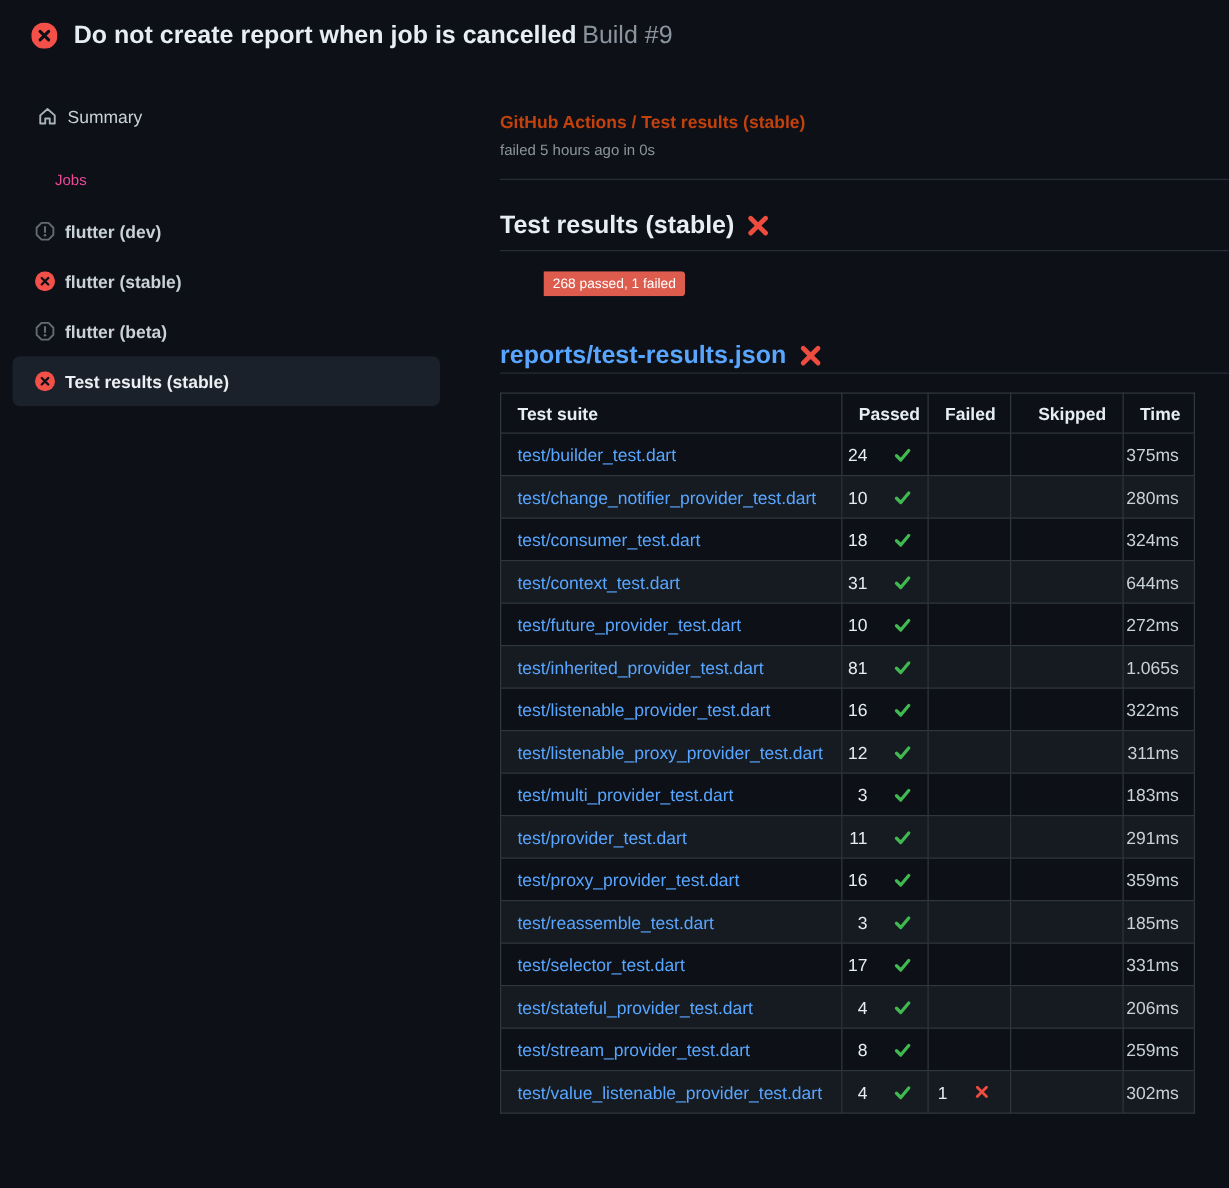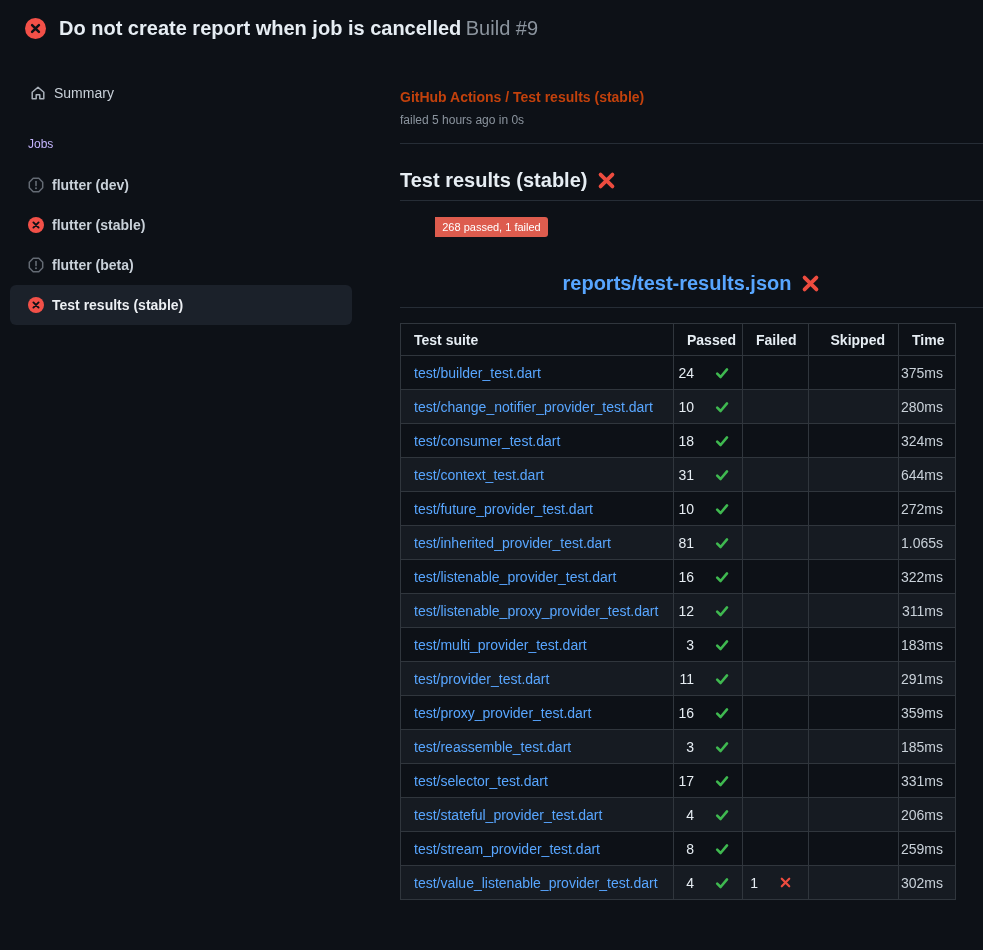--- a/index.html
+++ b/index.html
@@ -22,22 +22,22 @@
   .app-header .build { font-size:20px; font-weight:400; color:#8b949e; }
 
   
   .sidebar { position:absolute; top:75px; left:0; width:390px; }
   .summary-item {
     display:flex; align-items:center; gap:8px;
     height:36px; padding-left:30px; cursor:pointer;
   }
   .summary-item .lbl { font-size:14px; color:#c9d1d9; }
   .jobs-label {
-    margin-top:26px; padding-left:28px;
-    font-size:12px; color:#c4b5fd;
+    margin-top:26px; padding-left:44px;
+    font-size:12px; color:#ec4899;
   }
   .job-list { margin-top:14px; }
   .job-item {
     display:flex; align-items:center; gap:8px;
     height:40px; margin:0 0 0 10px; width:342px;
     padding-left:18px; border-radius:6px; cursor:pointer;
   }
   .job-item .lbl { font-size:14px; font-weight:600; color:#c9d1d9; }
   .job-item.selected { background:#1b212a; }
   .job-item.selected .lbl { color:#eceff3; font-weight:700; }
@@ -48,22 +48,22 @@
   .status-line { margin-top:5px; font-size:12px; line-height:16px; color:#8b949e; }
   .rule { margin-top:15px; border-bottom:1px solid #262d36; }
 
   h2.section-title {
     margin-top:22px; font-size:20px; font-weight:700; line-height:28px;
     padding-bottom:6px; border-bottom:1px solid #262d36;
     display:flex; align-items:center; gap:10px; color:#e6edf3;
   }
   h2.report-title {
     margin-top:28px; font-size:20px; font-weight:700; line-height:28px;
-    padding-bottom:10px; border-bottom:1px solid #262d36;
-    display:flex; align-items:center; gap:10px;justify-content:center;
+    padding-bottom:0; border-bottom:1px solid #262d36;
+    display:flex; align-items:center; gap:10px;
   }
   h2.report-title a { color:#58a6ff; text-decoration:none; }
 
   
   .badge {
     margin-top:16px; display:inline-flex; height:20px;
     border-radius:3px; overflow:hidden; font-size:11px; line-height:20px;
     color:#ffffff;
   }
   .badge .k { background:#0c4a6e; padding:0 6px;margin-top:48px; }

